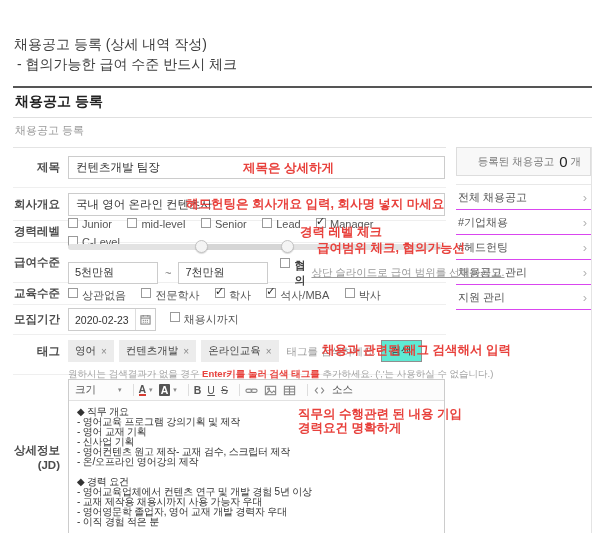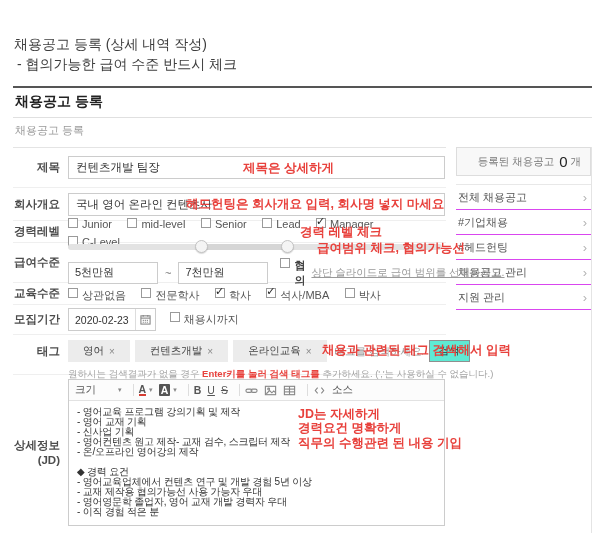--- a/index.html
+++ b/index.html
@@ -52,21 +52,21 @@
 
   
   .date-box { display:inline-flex; align-items:center; height:23px; border:1px solid #ccc; background:#fff; }
   .date-text { font-size:10.5px; color:#333; padding:0 6px; }
   .date-ico { width:20px; height:100%; border-left:1px solid #ddd; display:flex; align-items:center; justify-content:center; }
   .r-period .cb-item { margin-left:14px; }
 
   
   .tags-line { display:flex; align-items:center; margin-top:5px; }
   .pill { display:inline-flex; align-items:center; background:#ececec; color:#444;
-    font-size:10.5px; padding:4px 15px; margin-right:5px; cursor:default; }
+    font-size:10.5px; padding:4px 7px; margin-right:5px; cursor:default; }
   .pill .x { margin-left:5px; color:#8a8a8a; font-size:10px; cursor:pointer; }
   .tag-input { border:none; font-size:10.5px; color:#333; width:88px; margin-left:3px; font-family:inherit; }
   .tag-input::placeholder { color:#9a9a9a; }
   .search-btn { height:22px; padding:0 9px; background:#5eead4; border:1px solid #8f8f8f;
     font-size:10.5px; color:#333; margin-left:6px; cursor:pointer; font-family:inherit; }
   .tag-help { margin-top:6px; font-size:9.5px; color:#a3a3a3; white-space:nowrap; }
   .tag-help .red { color:#e8413c; font-weight:bold; }
 
   
   .editor { width:377px; border:1px solid #ccc; background:#fff; }
@@ -311,38 +311,38 @@
                 <span class="tb-sep"></span>
                 <span class="tb-ico">
                     <svg class="ico" width="13" height="13" viewBox="0 0 14 14">
                       <path d="M5 4 L2.5 7 L5 10"></path>
                       <path d="M9 4 L11.5 7 L9 10"></path>
                     </svg>
                   </span>
                 <span class="tb-item">소스</span>
               </div>
               <div class="jd-body">
+                <div class="jd-line">◆ 직무 개요</div>
                 <div class="jd-line">- 영어교육 프로그램 강의기획 및 제작</div>
                 <div class="jd-line">- 영어 교재 기획</div>
                 <div class="jd-line">- 신사업 기획</div>
                 <div class="jd-line">- 영어컨텐츠 원고 제작- 교재 검수, 스크립터 제작</div>
                 <div class="jd-line">- 온/오프라인 영어강의 제작</div>
                 <div class="jd-line"></div>
                 <div class="jd-line">◆ 경력 요건</div>
                 <div class="jd-line">- 영어교육업체에서 컨텐츠 연구 및 개발 경험 5년 이상</div>
-                <div class="jd-line">- 교재 제작용 협의가능선 사용 가능자 우대</div>
+                <div class="jd-line">- 교재 제작용 채용시까지 사용 가능자 우대</div>
                 <div class="jd-line">- 영어영문학 졸업자, 영어 교재 개발 경력자 우대</div>
                 <div class="jd-line">- 이직 경험 적은 분</div>
               </div>
             </div>
           </div>
           <div class="note n-jd">
-            <div>JD는 자세하게</div>
+            <div>직무의 수행관련 된 내용 기입</div>
             <div>경력요건 명확하게</div>
-            <div>직무의 수행관련 된 내용 기입</div>
           </div>
         </div>
 
       </div>
 
       <div class="sidebar">
         <div class="count-box">
           <span class="lbl">등록된 채용공고</span>
           <span class="num">0</span>
           <span class="suf">개</span>

